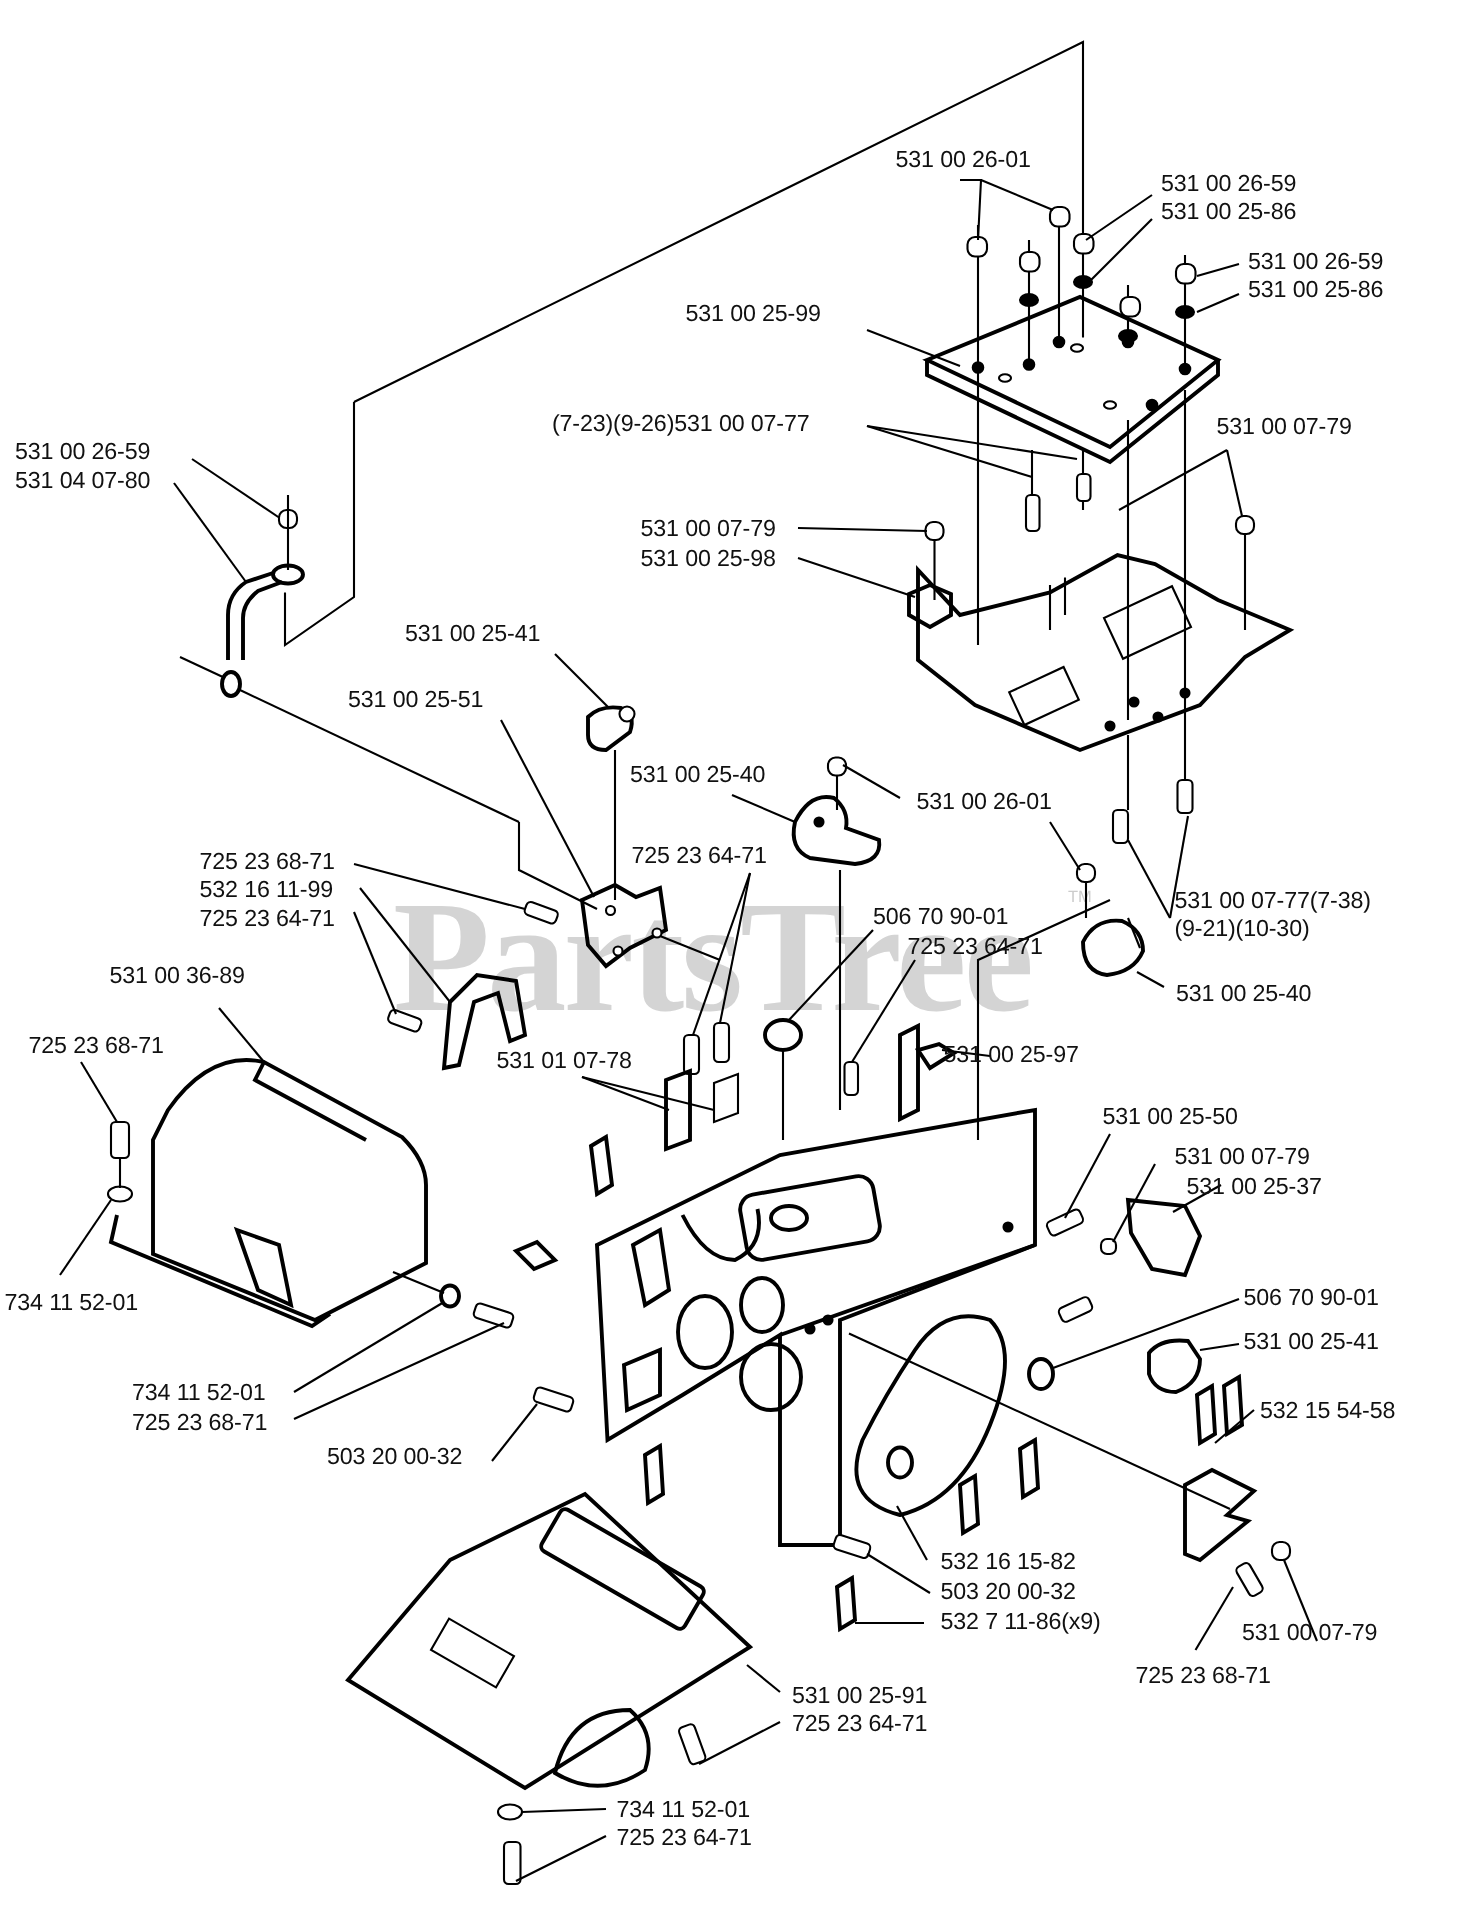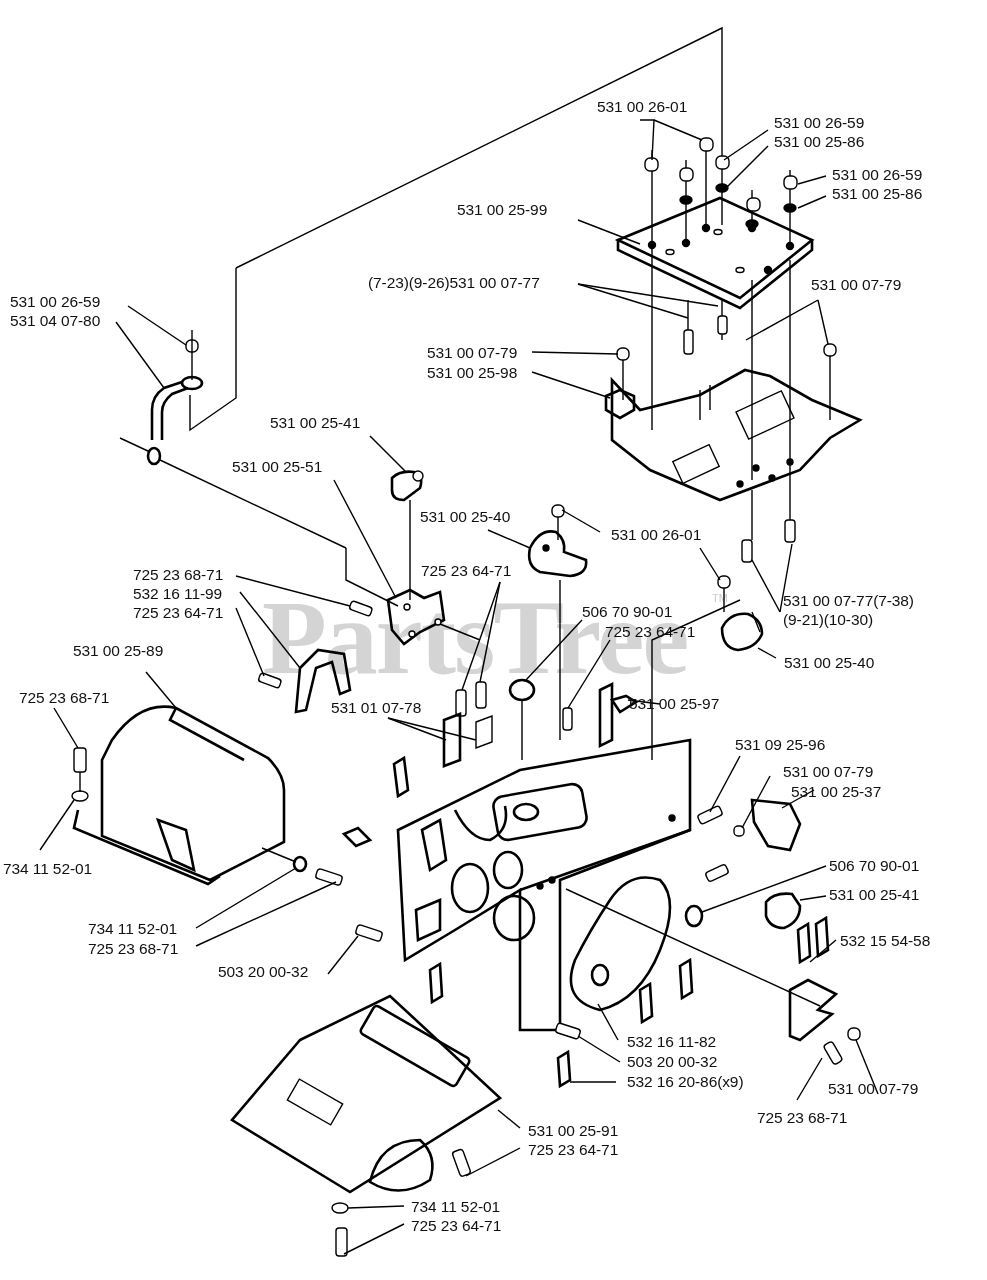--- a/index.html
+++ b/index.html
@@ -303,36 +303,36 @@
   <div class="lbl" style="left:611px;top:526px">531 00 26-01</div>
   <div class="lbl" style="left:421px;top:562px">725 23 64-71</div>
   <div class="lbl" style="left:133px;top:566px">725 23 68-71</div>
   <div class="lbl" style="left:133px;top:585px">532 16 11-99</div>
   <div class="lbl" style="left:133px;top:604px">725 23 64-71</div>
   <div class="lbl" style="left:783px;top:592px">531 00 07-77(7-38)</div>
   <div class="lbl" style="left:783px;top:611px">(9-21)(10-30)</div>
   <div class="lbl" style="left:582px;top:603px">506 70 90-01</div>
   <div class="lbl" style="left:605px;top:623px">725 23 64-71</div>
   <div class="lbl" style="left:784px;top:654px">531 00 25-40</div>
-  <div class="lbl" style="left:73px;top:642px">531 00 25-89</div>
+  <div class="lbl" style="left:73px;top:642px">531 00 36-89</div>
   <div class="lbl" style="left:19px;top:689px">725 23 68-71</div>
   <div class="lbl" style="left:331px;top:699px">531 01 07-78</div>
   <div class="lbl" style="left:629px;top:695px">531 00 25-97</div>
-  <div class="lbl" style="left:735px;top:736px">531 09 25-96</div>
+  <div class="lbl" style="left:735px;top:736px">531 00 25-50</div>
   <div class="lbl" style="left:783px;top:763px">531 00 07-79</div>
   <div class="lbl" style="left:791px;top:783px">531 00 25-37</div>
   <div class="lbl" style="left:829px;top:857px">506 70 90-01</div>
   <div class="lbl" style="left:3px;top:860px">734 11 52-01</div>
   <div class="lbl" style="left:829px;top:886px">531 00 25-41</div>
   <div class="lbl" style="left:88px;top:920px">734 11 52-01</div>
   <div class="lbl" style="left:840px;top:932px">532 15 54-58</div>
   <div class="lbl" style="left:88px;top:940px">725 23 68-71</div>
   <div class="lbl" style="left:218px;top:963px">503 20 00-32</div>
-  <div class="lbl" style="left:627px;top:1033px">532 16 11-82</div>
+  <div class="lbl" style="left:627px;top:1033px">532 16 15-82</div>
   <div class="lbl" style="left:627px;top:1053px">503 20 00-32</div>
-  <div class="lbl" style="left:627px;top:1073px">532 16 20-86(x9)</div>
+  <div class="lbl" style="left:627px;top:1073px">532 7 11-86(x9)</div>
   <div class="lbl" style="left:828px;top:1080px">531 00 07-79</div>
   <div class="lbl" style="left:757px;top:1109px">725 23 68-71</div>
   <div class="lbl" style="left:528px;top:1122px">531 00 25-91</div>
   <div class="lbl" style="left:528px;top:1141px">725 23 64-71</div>
   <div class="lbl" style="left:411px;top:1198px">734 11 52-01</div>
   <div class="lbl" style="left:411px;top:1217px">725 23 64-71</div>
 </div>
 
 </body></html>

